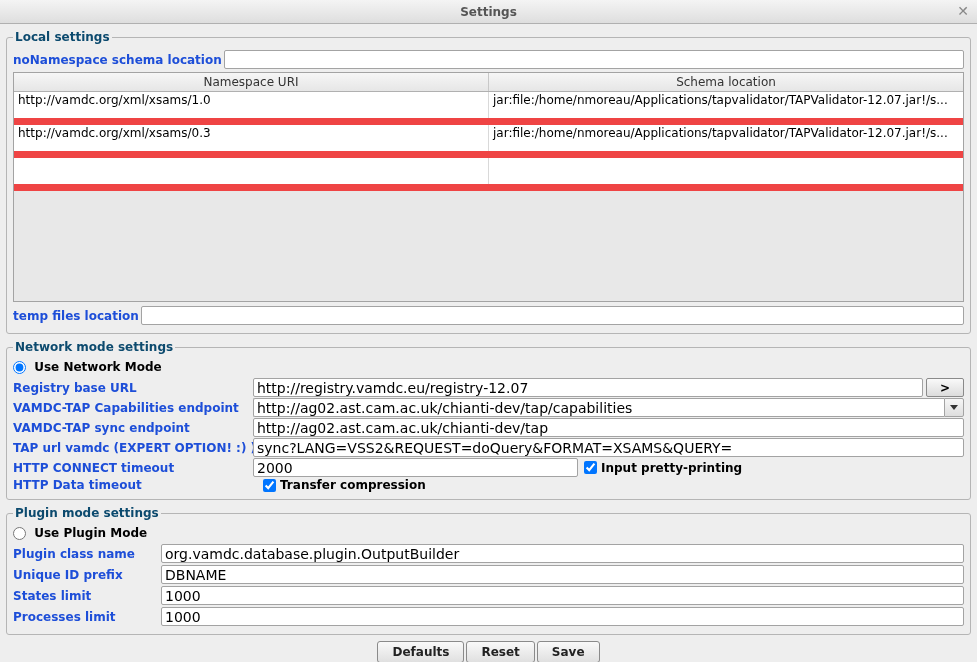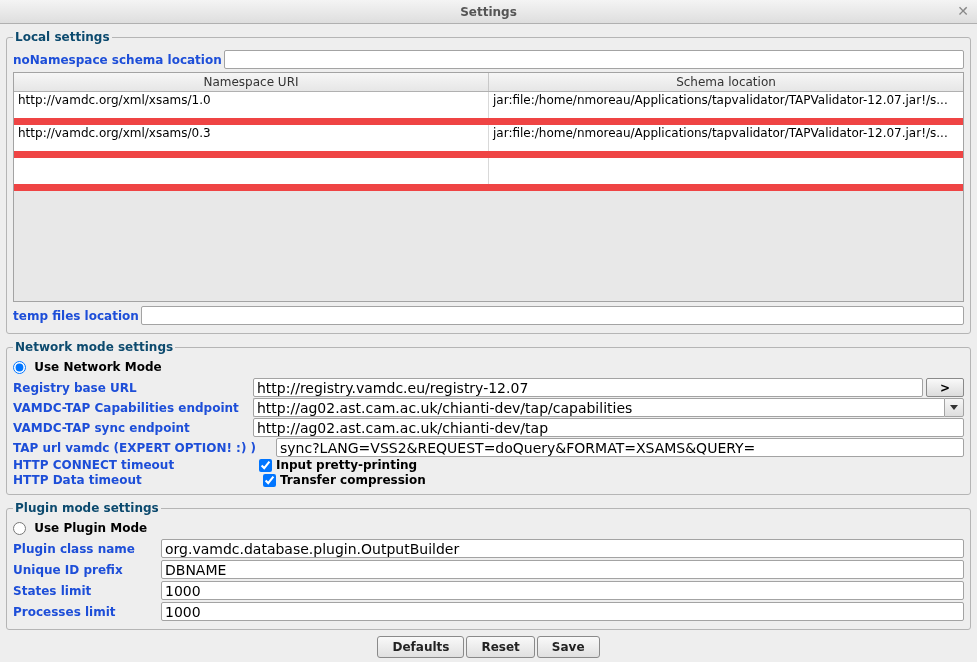--- a/index.html
+++ b/index.html
@@ -259,25 +259,26 @@
       </div>
     </div>
 
     <div class="row">
       <label class="lbl">VAMDC-TAP sync endpoint</label>
       <input type="text" style="flex: 1 1 0%;" value="http://ag02.ast.cam.ac.uk/chianti-dev/tap">
     </div>
 
     <div class="row">
       <label class="lbl">TAP url vamdc (EXPERT OPTION! :) )</label>
-      <input type="text" style="flex: 1 1 0%; margin-left: 23px;" value="sync?LANG=VSS2&amp;REQUEST=doQuery&amp;FORMAT=XSAMS&amp;QUERY=">
+      <input type="text" style="flex: 1 1 0%;" value="sync?LANG=VSS2&amp;REQUEST=doQuery&amp;FORMAT=XSAMS&amp;QUERY=">
     </div>
 
     <div class="row">
       <label class="lbl">HTTP CONNECT timeout</label>
+      <input type="text" style="width: 325px;" value="2000">
       <div class="check-row" style="margin-left:6px;">
         <input type="checkbox" checked="" style="">
         <span>Input pretty-printing</span>
       </div>
     </div>
 
     <div class="row">
       <label class="lbl">HTTP Data timeout</label>
       <div class="check-row" style="margin-left:10px;">
         <input type="checkbox" checked="" style="">

